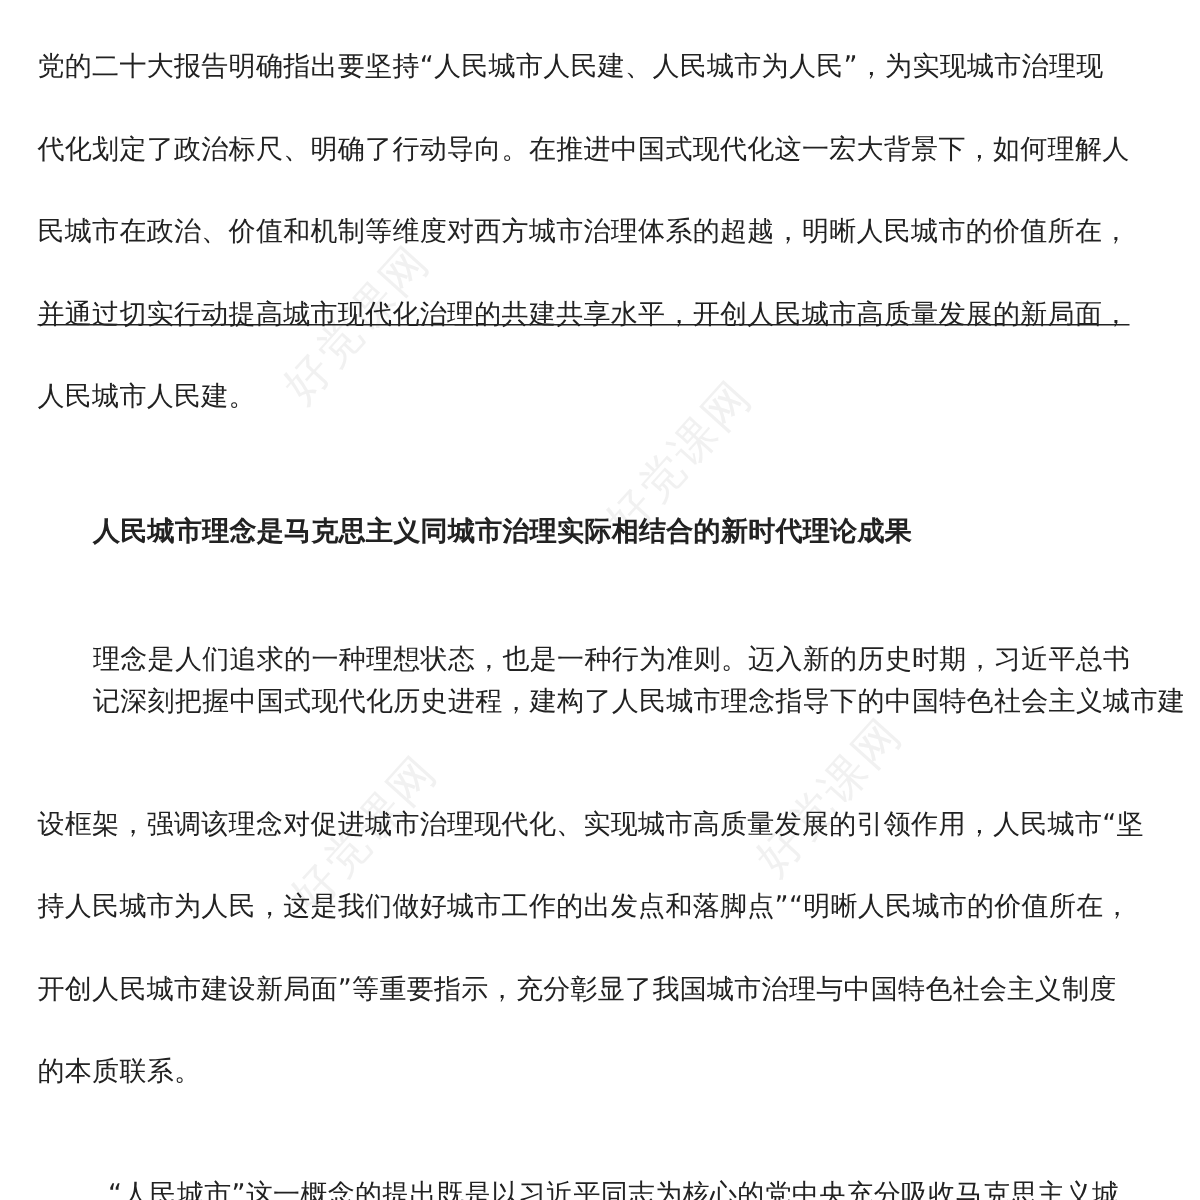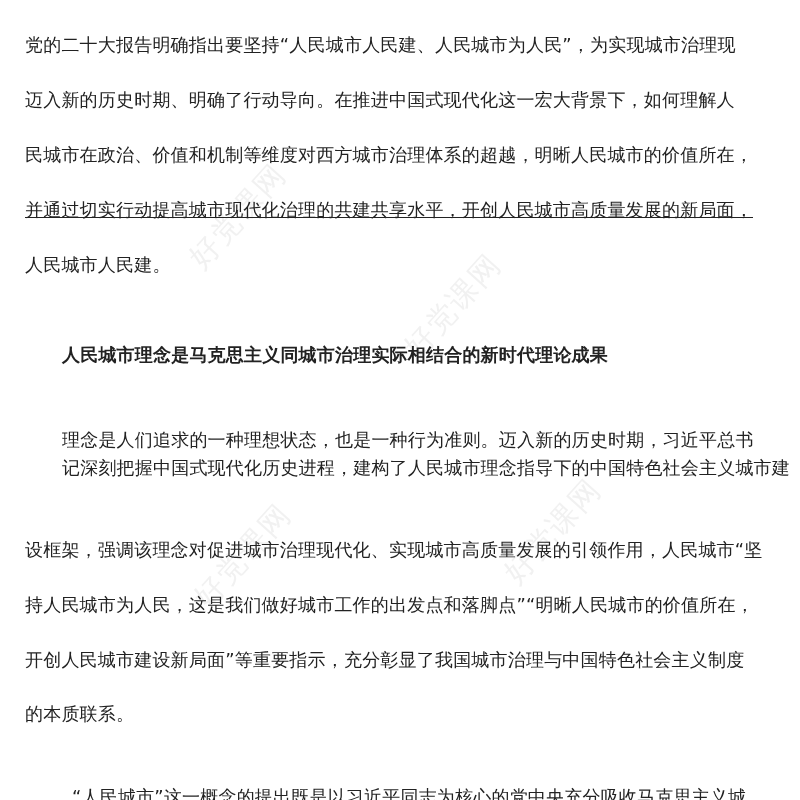--- a/index.html
+++ b/index.html
@@ -28,34 +28,34 @@
 
 <div class="page">
 
   <div class="watermark" style="left:180px; top:250px;">好党课网</div>
   <div class="watermark" style="left:395px; top:340px;">好党课网</div>
   <div class="watermark" style="left:185px; top:590px;">好党课网</div>
   <div class="watermark" style="left:495px; top:565px;">好党课网</div>
 
   <div>
     <div class="line" style="top:33px;">党的二十大报告明确指出要坚持“人民城市人民建、人民城市为人民”，为实现城市治理现</div>
-    <div class="line" style="top:88px;">迈入新的历史时期、明确了行动导向。在推进中国式现代化这一宏大背景下，如何理解人</div>
+    <div class="line" style="top:88px;">代化划定了政治标尺、明确了行动导向。在推进中国式现代化这一宏大背景下，如何理解人</div>
     <div class="line" style="top:143px;">民城市在政治、价值和机制等维度对西方城市治理体系的超越，明晰人民城市的价值所在，</div>
     <div class="line" style="top:198px;text-decoration:underline;">并通过切实行动提高城市现代化治理的共建共享水平，开创人民城市高质量发展的新局面，</div>
     <div class="line" style="top:253px;">人民城市人民建。</div>
   </div>
 
   <div class="line heading" style="top:343px;">人民城市理念是马克思主义同城市治理实际相结合的新时代理论成果</div>
 
   <div>
     <div class="line indent" style="top:428px;">理念是人们追求的一种理想状态，也是一种行为准则。迈入新的历史时期，习近平总书</div>
     <div class="line" style="top:456px;margin-left:37px;">记深刻把握中国式现代化历史进程，建构了人民城市理念指导下的中国特色社会主义城市建</div>
     <div class="line" style="top:538px;">设框架，强调该理念对促进城市治理现代化、实现城市高质量发展的引领作用，人民城市“坚</div>
     <div class="line" style="top:593px;">持人民城市为人民，这是我们做好城市工作的出发点和落脚点”“明晰人民城市的价值所在，</div>
     <div class="line" style="top:648px;">开创人民城市建设新局面”等重要指示，充分彰显了我国城市治理与中国特色社会主义制度</div>
-    <div class="line" style="top:703px;font-family:Liberation Mono, monospace;">的本质联系。</div>
+    <div class="line" style="top:703px;">的本质联系。</div>
   </div>
 
   <div>
     <div class="line indent2" style="top:785px;">“人民城市”这一概念的提出既是以习近平同志为核心的党中央充分吸收马克思主义城</div>
   </div>
 
 </div>
 
 </body></html>

